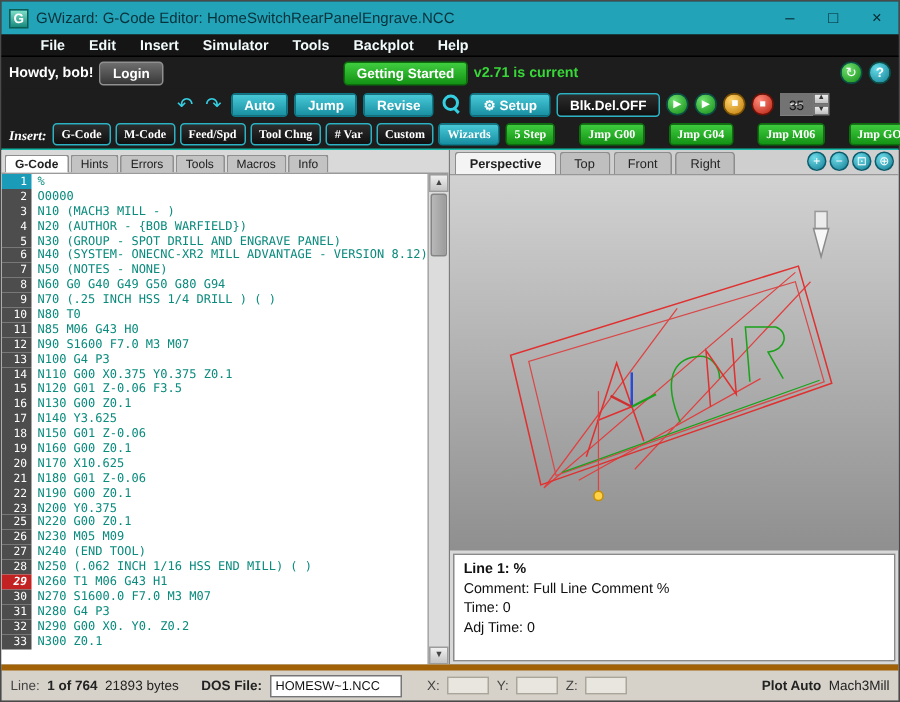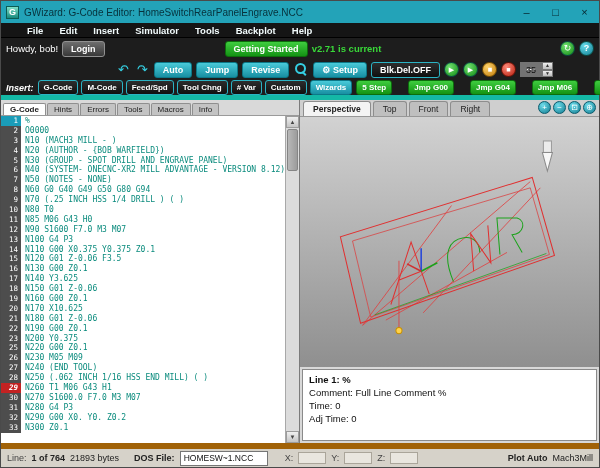--- a/index.html
+++ b/index.html
@@ -13,22 +13,22 @@
   .win-btn { width:29px; height:22px; display:flex; align-items:center; justify-content:center; color:#06262e; font-size:11px; }
 
   
   .menubar { flex:0 0 15px; background:#151515; border-bottom:1px solid #000; display:flex; align-items:center; padding-left:18px; }
   .menu-item { color:#f2fbfc; font-size:9.5px; font-weight:bold; padding:0 8px; cursor:default; }
 
   
   .toolbar { display:flex; align-items:center; background:#1d1d1d; padding:0 5px; gap:4px; }
   .row-a { flex:0 0 21px; }
   .row-b { flex:0 0 21px; }
-  .row-c { flex:0 0 20px; border-bottom:5px solid #14b8a6; }
-  .greeting { color:#fff; font-size:9.5px; font-weight:normal; }
+  .row-c { flex:0 0 20px; border-bottom:1px solid #14b8a6;font-family:Liberation Serif, serif; }
+  .greeting { color:#fff; font-size:9.5px; font-weight:bold; }
   .btn { font-family:inherit; font-size:9px; font-weight:bold; color:#fff; border-radius:3px; padding:2px 8px; border:1px solid #0c7888; background:linear-gradient(#49cad9,#188fa2); white-space:nowrap; cursor:default; }
   .btn.sm { font-size:8px; padding:2px 5px; }
   .btn.green { background:linear-gradient(#3fcd3f,#149314); border-color:#0c6e0c; }
   .btn.dark { background:linear-gradient(#2d2d2d,#101010); border-color:#2bb3c4; }
   .btn.gray { background:linear-gradient(#6e6e6e,#383838); border-color:#909090; }
   .version { color:#39d839; font-size:9.5px; font-weight:bold; }
   .icon-btn { background:none; border:none; color:#35cfe2; font-size:13px; line-height:13px; padding:0 2px; cursor:default; }
   .circle { width:15px; height:15px; border-radius:50%; display:flex; align-items:center; justify-content:center; color:#fff; font-size:7px; line-height:7px; border:1px solid #0a4f46; cursor:default; padding:0; }
   .c-green { background:radial-gradient(circle at 35% 30%, #6fe06f, #128a12); }
   .c-amber { background:radial-gradient(circle at 35% 30%, #ffd36b, #c07c0a); border-color:#7c5203; }
@@ -67,21 +67,21 @@
   .view-tab { font-size:8.5px; color:#222; background:#bfbfbf; border:1px solid #8d8d8d; border-bottom:none; border-radius:3px 3px 0 0; padding:2px 9px; cursor:default; }
   .view-tab.active { background:#f4f4f4; font-weight:bold; }
   .zoom-icons { margin-left:auto; display:flex; gap:2px; align-items:center; padding-bottom:2px; }
   .zoom-circle { width:13px; height:13px; border-radius:50%; background:radial-gradient(circle at 35% 30%, #6fdcEA, #127d92); border:1px solid #0a5c6d; color:#fff; font-size:8px; line-height:8px; display:flex; align-items:center; justify-content:center; padding:0; cursor:default; }
   .viewport { flex:1; position:relative; background:linear-gradient(#d2d2d2,#8f8f8f); min-height:0; }
   .viewport svg { position:absolute; inset:0; width:100%; height:100%; }
   .details { flex:0 0 72px; background:#fff; border:1px solid #8a8a8a; margin:2px; padding:3px 6px; font-size:9.5px; color:#101010; line-height:13px; }
   .details .d1 { font-weight:bold; }
 
   
-  .statusbar { flex:0 0 24px; background:#d6d2c9; border-top:6px solid #a16207; display:flex; align-items:center; padding:0 6px; gap:5px; font-size:9px; color:#222; }
+  .statusbar { flex:0 0 24px; background:#d6d2c9; border-top:4px solid #a16207; display:flex; align-items:center; padding:0 6px; gap:5px; font-size:9px; color:#222; }
   .sb-label { color:#444; }
   .sb-strong { font-weight:bold; }
   .sb-input { width:88px; height:15px; background:#fff; border:1px solid #767676; font-family:inherit; font-size:8.5px; padding:0 3px; color:#111; }
   .coord-box { width:28px; height:12px; background:#e9e6df; border:1px solid #aaa59a; }
   .push-right { margin-left:auto; }
 </style>
 </head>
 <body>
 
 <div class="window">

